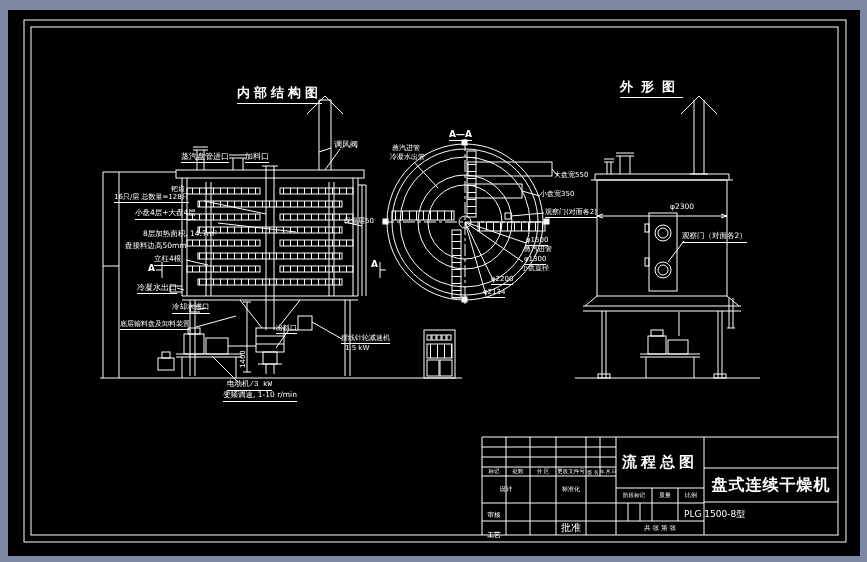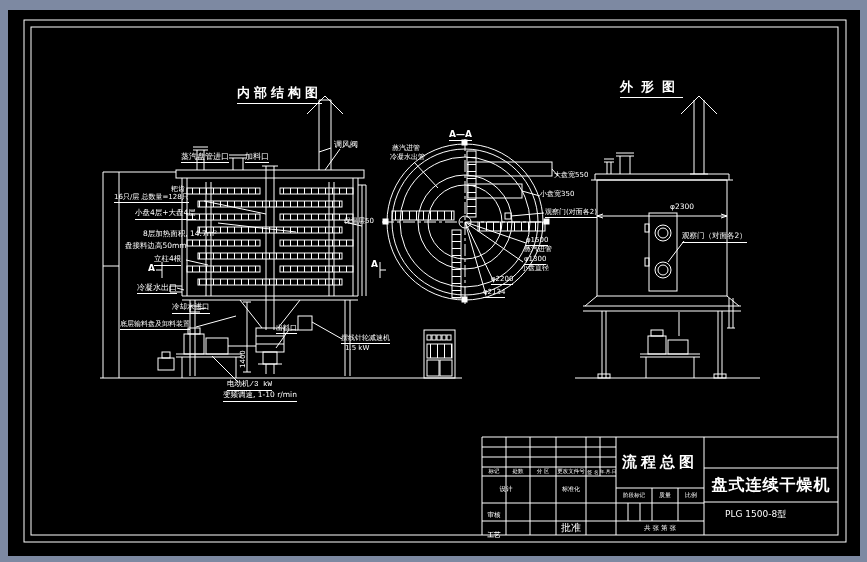--- a/index.html
+++ b/index.html
@@ -241,21 +241,21 @@
   <div class="lbl f7" style="left:521px;top:264px;">小盘直径</div>
   <div class="lbl f7 u" style="left:491px;top:275px;">φ2200</div>
   <div class="lbl f7 u" style="left:483px;top:288px;">φ2134</div>
 
   <div class="lbl t13" style="left:620px;top:80px;letter-spacing:8px;">外形图</div>
   <div class="lbl f75" style="left:670px;top:203px;">φ2300</div>
   <div class="lbl f75 u" style="left:682px;top:232px;">观察门（对面各2）</div>
 
   <div class="cell bold" style="left:616px;top:437px;width:88px;height:51px;font-size:15px;letter-spacing:4px;">流程总图</div>
   <div class="cell bold" style="left:704px;top:468px;width:134px;height:34px;font-size:16px;letter-spacing:1px;">盘式连续干燥机</div>
-  <div class="cell" style="left:704px;top:502px;width:134px;height:25px;font-size:9px;justify-content:flex-start;padding-left:21px;">PLG 1500-8型</div>
+  <div class="cell" style="left:663px;top:502px;width:134px;height:25px;font-size:9px;justify-content:flex-start;padding-left:21px;">PLG 1500-8型</div>
 
   <div class="cell" style="left:482px;top:467px;width:24px;height:9px;font-size:5.5px;">标记</div>
   <div class="cell" style="left:506px;top:467px;width:24px;height:9px;font-size:5.5px;">处数</div>
   <div class="cell" style="left:530px;top:467px;width:26px;height:9px;font-size:5.5px;">分 区</div>
   <div class="cell" style="left:556px;top:467px;width:30px;height:9px;font-size:5.5px;">更改文件号</div>
   <div class="cell" style="left:586px;top:467px;width:14px;height:9px;font-size:5px;">签 名</div>
   <div class="cell" style="left:600px;top:467px;width:16px;height:9px;font-size:4.5px;">年.月.日</div>
 
   <div class="cell" style="left:482px;top:476px;width:48px;height:27px;font-size:6.5px;">设计</div>
   <div class="cell" style="left:556px;top:476px;width:30px;height:27px;font-size:6px;">标准化</div>

